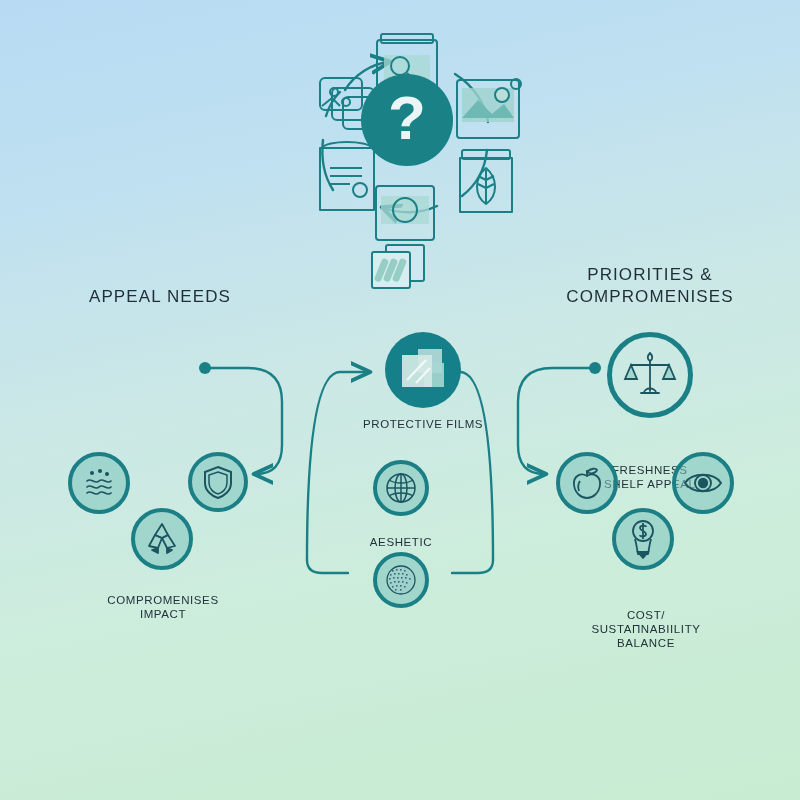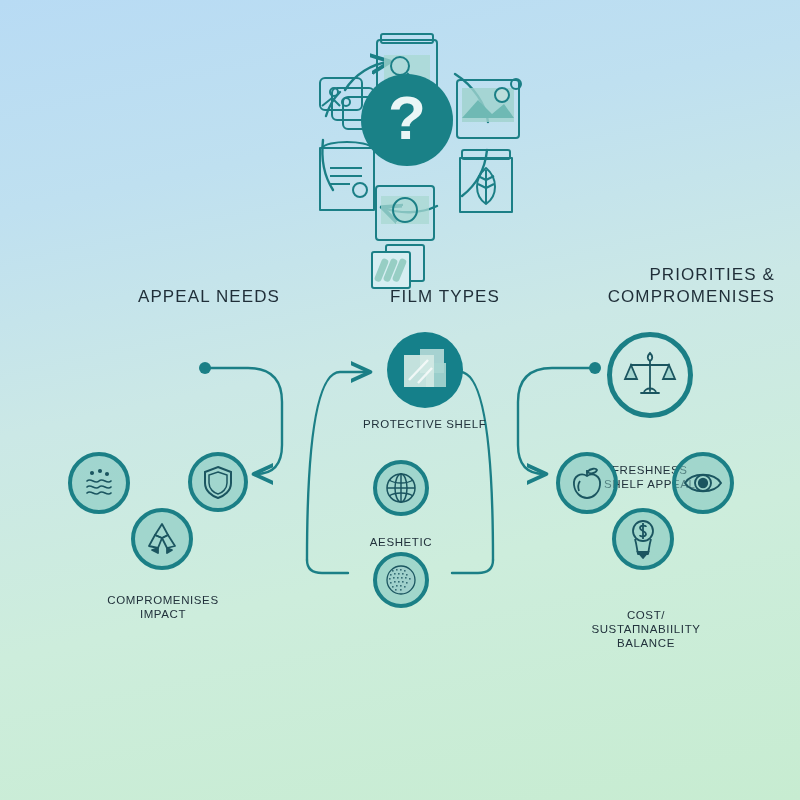--- a/index.html
+++ b/index.html
@@ -20,21 +20,21 @@
     box-sizing:border-box;
   }
   .ring.hollow{background:transparent;border-width:5px;}
   .ring.solid{background:#15808a;border:none;}
   .cap{
     color:#22323c;letter-spacing:.6px;text-align:center;
     font-size:11.5px;line-height:14px;margin-top:9px;white-space:pre-line;
   }
   .colhead{
     position:absolute;color:#1f2e38;font-size:17px;letter-spacing:1.1px;
-    text-align:right;line-height:22px;white-space:pre-line;font-weight:400;
+    text-align:center;line-height:22px;white-space:pre-line;font-weight:400;
   }
   .hubq{
     position:absolute;left:361px;top:74px;width:92px;height:92px;border-radius:50%;
     background:#1a8187;display:flex;align-items:center;justify-content:center;
   }
   .hubq span{color:#eaf6f6;font-size:62px;line-height:62px;font-weight:700;
     font-family:"Liberation Sans",sans-serif;margin-top:-4px;}
   .informed{
     position:absolute;left:330px;top:616px;width:140px;height:140px;border-radius:50%;
     border:5px solid #1b7f86;background:rgba(150,208,196,0.38);
@@ -142,21 +142,20 @@
     <rect x="20" y="3" width="38" height="36" rx="2" fill="#cfe7ef" stroke="#1b7f86" stroke-width="2"></rect>
     <rect x="6" y="10" width="38" height="36" rx="2" fill="#d6eef2" stroke="#1b7f86" stroke-width="2"></rect>
     <g fill="#8dc9bd" opacity=".85">
       <rect x="12" y="16" width="7" height="24" rx="3" transform="rotate(22 15 28)"></rect>
       <rect x="21" y="16" width="7" height="24" rx="3" transform="rotate(22 24 28)"></rect>
       <rect x="30" y="16" width="7" height="24" rx="3" transform="rotate(22 33 28)"></rect>
     </g>
   </svg>
 
   <div class="colhead" style="left:40px;top:286px;width:240px;">APPEAL NEEDS</div>
-  <div class="colhead" style="left:300px;top:286px;width:200px;">FILM TYPES</div>
   <div class="colhead" style="left:525px;top:264px;width:250px;">PRIORITIES &amp;
 COMPROMENISES</div>
 
 
   <div class="node" style="left:68px;top:452px;">
     <div class="ring" style="width:62px;height:62px;">
       <svg width="38" height="38" viewBox="0 0 38 38">
         <g fill="none" stroke="#1b5560" stroke-width="1.7" stroke-linecap="round">
           <circle cx="12" cy="9" r="1.2" fill="#1b5560"></circle>
             <circle cx="20" cy="7" r="1.2" fill="#1b5560"></circle>
@@ -200,21 +199,21 @@
       <svg width="50" height="46" viewBox="0 0 50 46">
         <rect x="20" y="2" width="24" height="24" fill="#bfe0dd" opacity=".85"></rect>
         <rect x="26" y="16" width="20" height="24" fill="#a9d6d2" opacity=".9"></rect>
         <rect x="4" y="8" width="30" height="32" fill="#d3e9e4" opacity=".92"></rect>
         <g stroke="#ffffff" stroke-width="2.4" opacity=".75">
           <line x1="9" y1="33" x2="28" y2="13"></line>
           <line x1="18" y1="36" x2="32" y2="21"></line>
         </g>
       </svg>
     </div>
-    <div class="cap">PROTECTIVE SHELF</div>
+    <div class="cap">PROTECTIVE FILMS</div>
   </div>
 
   <div class="node" style="left:373px;top:460px;">
     <div class="ring" style="width:56px;height:56px;">
       <svg width="38" height="38" viewBox="0 0 38 38">
         <g fill="none" stroke="#1b5560" stroke-width="1.5">
           <circle cx="19" cy="19" r="14"></circle>
           <ellipse cx="19" cy="19" rx="6" ry="14"></ellipse>
           <line x1="5" y1="19" x2="33" y2="19"></line>
           <line x1="19" y1="4" x2="19" y2="34"></line>

